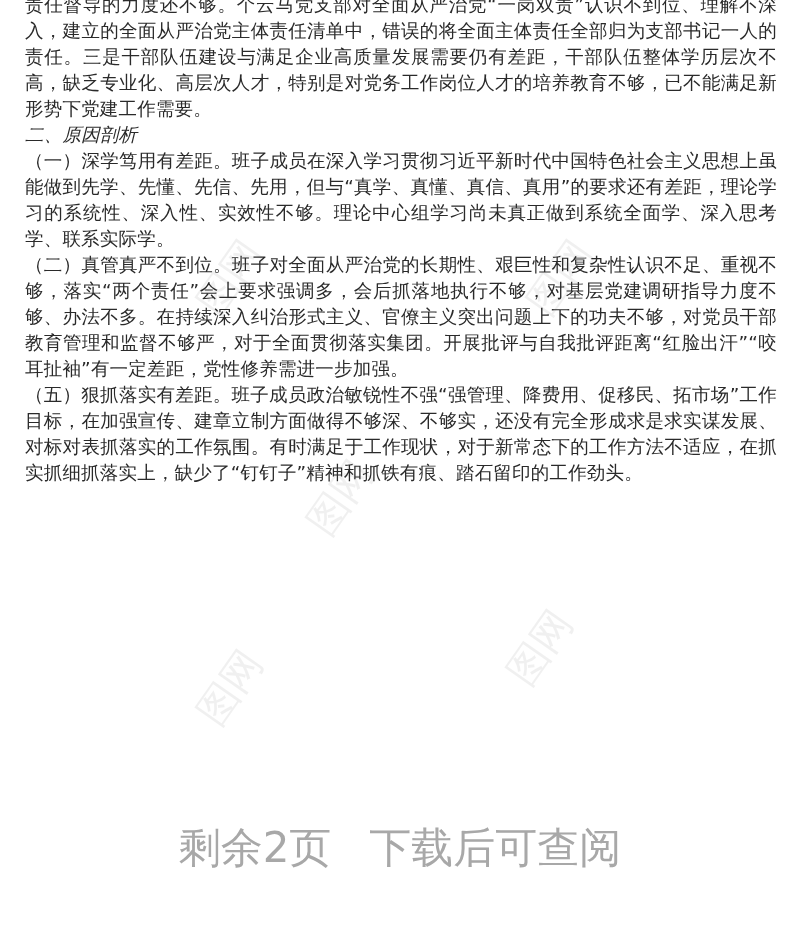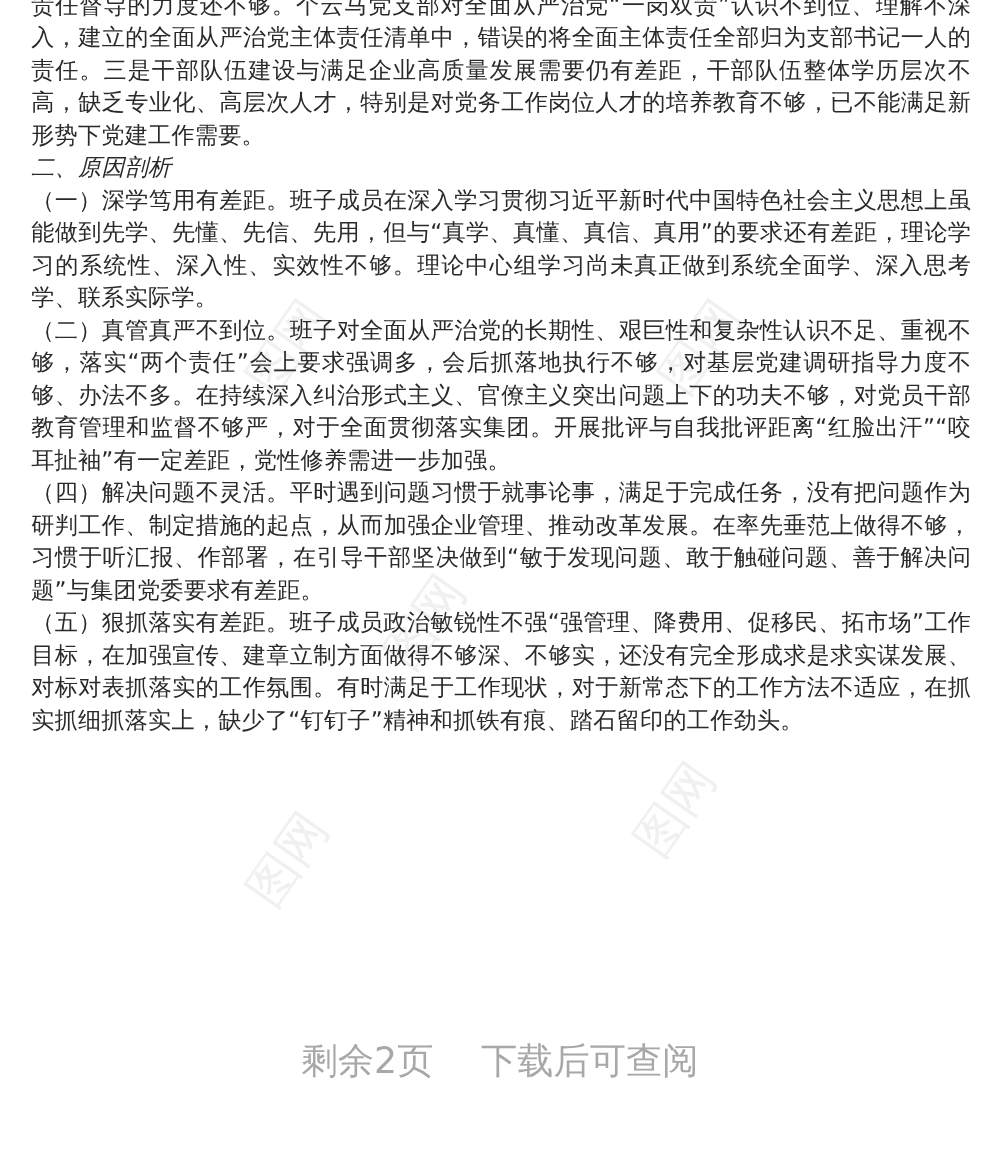--- a/index.html
+++ b/index.html
@@ -45,40 +45,39 @@
       font-family: "DejaVu Sans", sans-serif;
       white-space: nowrap;
     }
     .footer {
       position: absolute;
       top: 828px;
       left: 0;
       width: 800px;
       text-align: center;
       color: #a8a8a8;
-      font-size: 29px;
+      font-size: 42px;
       line-height: 40px;
     }
     .footer span + span {
       margin-left: 38px;
     }
   </style>
 </head>
 <body>
 
 <div class="watermark" style="top:250px;left:190px;">图网</div>
 <div class="watermark" style="top:250px;left:520px;">图网</div>
 <div class="watermark" style="top:470px;left:300px;">图网</div>
 <div class="watermark" style="top:620px;left:500px;">图网</div>
 <div class="watermark" style="top:660px;left:190px;">图网</div>
 
 <div class="doc">
   <p>责任督导的力度还不够。个云马党支部对全面从严治党“一岗双责”认识不到位、理解不深入，建立的全面从严治党主体责任清单中，错误的将全面主体责任全部归为支部书记一人的责任。三是干部队伍建设与满足企业高质量发展需要仍有差距，干部队伍整体学历层次不高，缺乏专业化、高层次人才，特别是对党务工作岗位人才的培养教育不够，已不能满足新形势下党建工作需要。</p>
   <p class="heading">二、原因剖析</p>
   <p class="indent">（一）深学笃用有差距。班子成员在深入学习贯彻习近平新时代中国特色社会主义思想上虽能做到先学、先懂、先信、先用，但与“真学、真懂、真信、真用”的要求还有差距，理论学习的系统性、深入性、实效性不够。理论中心组学习尚未真正做到系统全面学、深入思考学、联系实际学。</p>
   <p class="indent">（二）真管真严不到位。班子对全面从严治党的长期性、艰巨性和复杂性认识不足、重视不够，落实“两个责任”会上要求强调多，会后抓落地执行不够，对基层党建调研指导力度不够、办法不多。在持续深入纠治形式主义、官僚主义突出问题上下的功夫不够，对党员干部教育管理和监督不够严，对于全面贯彻落实集团。开展批评与自我批评距离“红脸出汗”“咬耳扯袖”有一定差距，党性修养需进一步加强。</p>
-  <p class="indent">（四）解决问题不灵活。平时遇到问题习惯于就事论事，满足于完成任务，没有把问题作为研判工作、制定措施的起点，从而加强企业管理、推动改革发展。在率先垂范上做得不够，习惯于听汇报、作部署，在引导干部坚决做到“敏于发现问题、敢于触碰问题、善于解决问题”与集团党委要求有差距。</p>
   <p class="indent">（五）狠抓落实有差距。班子成员政治敏锐性不强“强管理、降费用、促移民、拓市场”工作目标，在加强宣传、建章立制方面做得不够深、不够实，还没有完全形成求是求实谋发展、对标对表抓落实的工作氛围。有时满足于工作现状，对于新常态下的工作方法不适应，在抓实抓细抓落实上，缺少了“钉钉子”精神和抓铁有痕、踏石留印的工作劲头。</p>
 </div>
 
 <div class="footer">
   <span>剩余2页</span><span>下载后可查阅</span>
 </div>
 
 </body></html>

